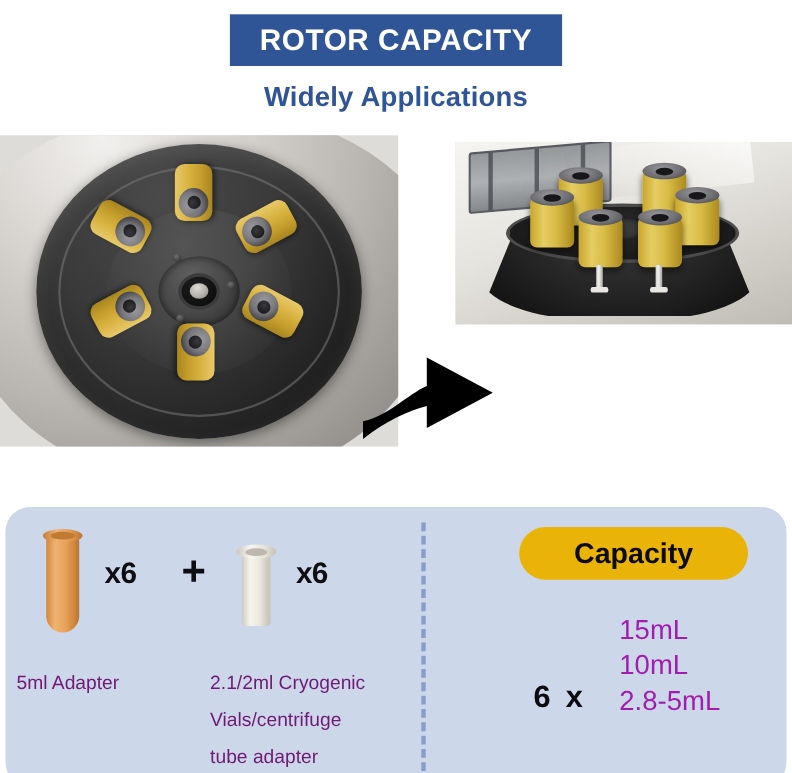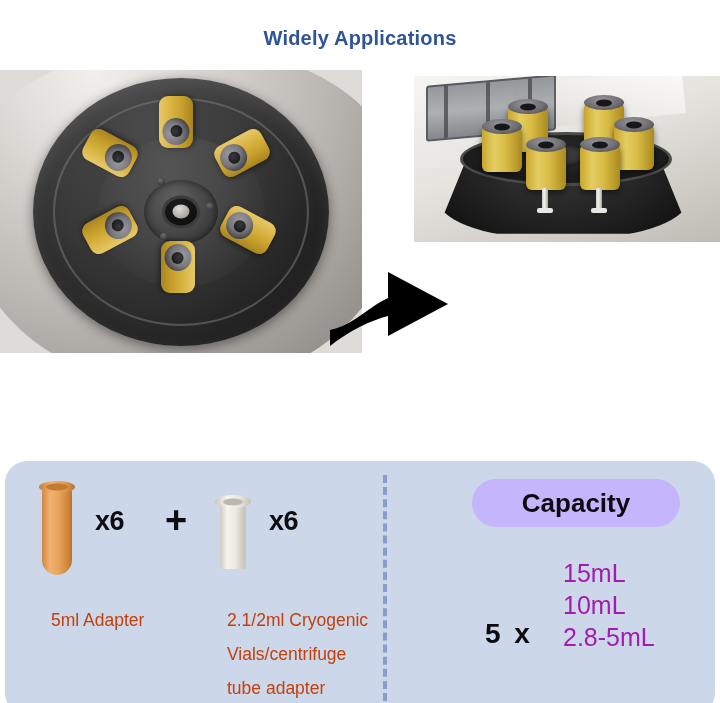--- a/index.html
+++ b/index.html
@@ -27,21 +27,21 @@
     color: #ffffff;
     font-size: 27px;
     font-weight: bold;
     letter-spacing: 0.5px;
     padding: 9px 27px 10px 27px;
     line-height: 1.05;
   }
   .subtitle {
     margin-top: 14px;
     color: #2f5597;
-    font-size: 20px;
+    font-size: 25px;
     font-weight: bold;
     letter-spacing: 0.2px;
   }
 
   
   .photo-area {
     position: relative;
     width: 720px;
     height: 300px;
     margin-top: 12px;
@@ -411,36 +411,35 @@
     font-size: 38px;
     font-weight: bold;
     color: #0d0d12;
     line-height: 1;
   }
   .mult-2 { left: 246px; top: 35px; }
 
   .caption {
     position: absolute;
     font-size: 17.5px;
-    color: #c2410c;
+    color: #701a75;
     line-height: 34px;
     white-space: pre-line;
-    margin-left: 36px;
   }
   .caption-left { left: 10px; top: 142px; }
   .caption-right { left: 186px; top: 142px; }
 
   
   .capacity-badge {
     position: absolute;
     left: 467px;
     top: 18px;
     width: 208px;
     height: 48px;
-    background: #c4b5fd;
+    background: #eab308;
     border-radius: 24px;
     display: flex;
     align-items: center;
     justify-content: center;
     font-size: 26px;
     font-weight: bold;
     color: #0b0b10;
   }
   .six-x {
     position: absolute;
@@ -458,20 +457,21 @@
     font-size: 25px;
     color: #a21caf;
     line-height: 32px;
   }
   .cap-list div { white-space: nowrap; }
 </style>
 </head>
 <body>
 
 <div class="header">
+  <div class="title-banner">ROTOR CAPACITY</div>
   <div class="subtitle">Widely Applications</div>
 </div>
 
 <div class="photo-area">
 
   <div class="photo-main">
     <div class="pm-body"></div>
     <div class="pm-ring"></div>
     <div class="pm-ring2"></div>
     <div class="pm-disc"></div>
@@ -566,20 +566,20 @@
   </div>
 
   <div class="caption caption-left">5ml Adapter</div>
 
   <div class="caption caption-right">2.1/2ml Cryogenic
 Vials/centrifuge
 tube adapter</div>
 
   <div class="capacity-badge">Capacity</div>
 
-  <div class="six-x">5 x</div>
+  <div class="six-x">6 x</div>
 
   <div class="cap-list">
     <div>15mL</div>
     <div>10mL</div>
     <div>2.8-5mL</div>
   </div>
 </div>
 
 </body></html>

